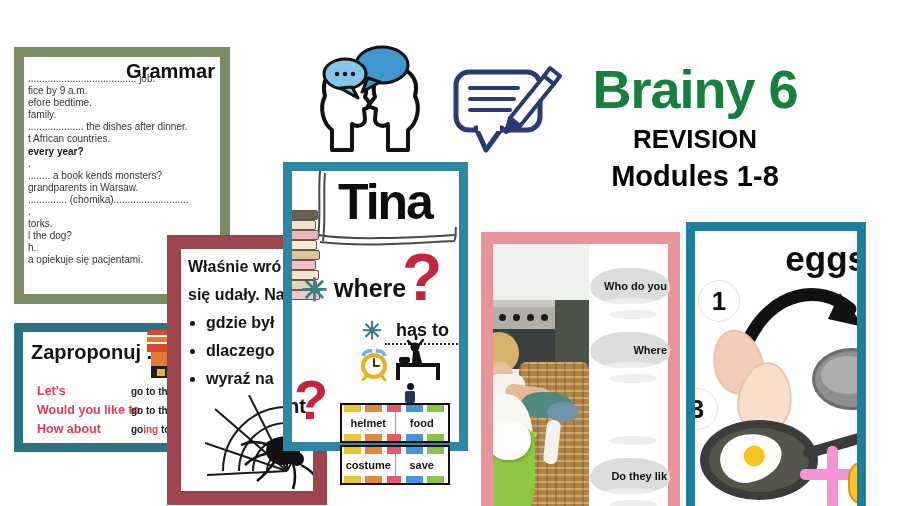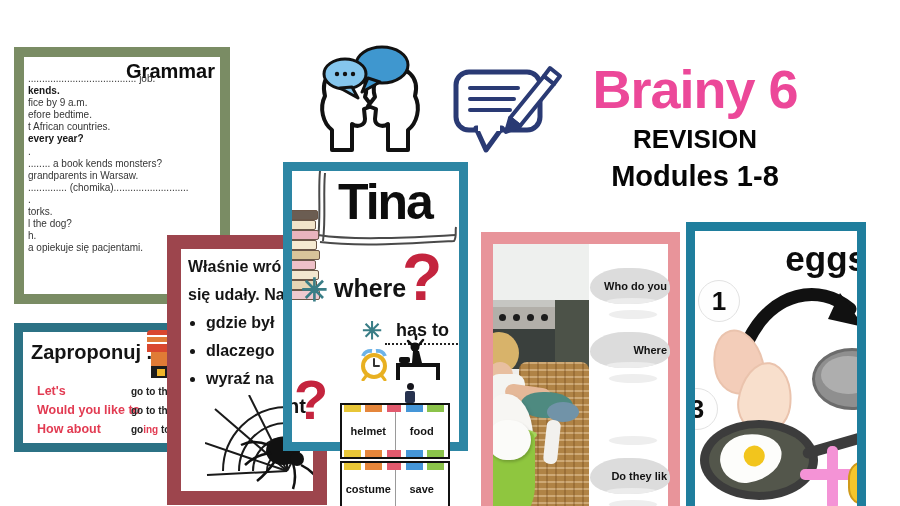--- a/index.html
+++ b/index.html
@@ -62,21 +62,21 @@
   .bed-icon{position:absolute;left:102px;top:165px;}
   .q3-mark{position:absolute;left:2px;top:196px;font-size:56px;font-weight:800;color:var(--question-red,#c4243e);}
   .q3-clipped{position:absolute;left:-5px;top:224px;font-size:20px;font-weight:800;color:#131313;}
 
   
   .vocab-table{position:absolute;left:340px;top:371px;width:110px;z-index:4;}
   .vrow{border:2.5px solid #111;background:#fff;margin-bottom:2px;box-sizing:border-box;}
   .stripe{height:7px;background:linear-gradient(90deg,
      #fff 0 2%,#e8c637 2% 18%,#fff 18% 22%,#e5863b 22% 38%,#fff 38% 42%,
      #e25a6e 42% 56%,#fff 56% 60%,#4596d8 60% 76%,#fff 76% 80%,#8bc34a 80% 96%,#fff 96% 100%);}
-  .vcells{display:flex;height:38px;}
+  .vcells{display:flex;height:22px;}
   .vcell{flex:1;display:flex;align-items:center;justify-content:center;font-size:11px;font-weight:800;color:#141414;}
   .vcell + .vcell{border-left:1px solid #9a9a9a;}
   .table-person{position:absolute;left:404px;top:351px;width:12px;height:21px;z-index:5;}
   .table-person .head{width:7px;height:7px;border-radius:50%;background:#15151c;margin:0 auto;}
   .table-person .body{width:10px;height:12px;background:#26324f;border-radius:2px;margin:1px auto 0;}
 
   
   .photo-card{left:481px;top:200px;width:199px;height:298px;border:12px solid var(--photo-border,#e8949a);z-index:1;}
   .photo{position:absolute;left:0;top:0;width:96px;height:274px;overflow:hidden;background:#efeeec;}
   .ph{position:absolute;}
@@ -127,36 +127,37 @@
   .pan-handle{position:absolute;left:108px;top:218px;width:72px;height:11px;background:#3c3c3c;border-radius:6px;
      transform:rotate(-16deg);transform-origin:left center;}
   .plus-v{position:absolute;left:132px;top:215px;width:11px;height:64px;background:var(--plus-pink,#f493d6);border-radius:5px;}
   .plus-h{position:absolute;left:105px;top:238px;width:77px;height:11px;background:var(--plus-pink,#f493d6);border-radius:5px;}
   .butter{position:absolute;left:153px;top:231px;width:26px;height:38px;background:#f6c62b;border:2px solid #cf9a1b;border-radius:40%;}
 
   
   .icon-discussion{position:absolute;left:316px;top:12px;z-index:1;}
   .icon-writing{position:absolute;left:448px;top:24px;z-index:1;}
   .title-block{position:absolute;left:560px;top:28px;width:270px;text-align:center;z-index:1;}
-  .title-main{font-size:54px;line-height:58px;font-weight:800;letter-spacing:-1px;color:#ec4899;}
+  .title-main{font-size:54px;line-height:58px;font-weight:800;letter-spacing:-1px;color:#15803d;}
   .title-sub{font-size:26px;line-height:30px;font-weight:800;margin-top:6px;color:#060606;}
   .title-modules{font-size:29px;line-height:34px;font-weight:800;margin-top:5px;color:#060606;}
 </style>
 </head>
 <body>
 
 <div class="stage">
 
   <div class="card grammar-card">
     <div class="grammar-heading">Grammar</div>
     <div class="glines">
       <div class="gline">....................................... job.</div>
-      <div class="gline b">kends.</div>
       <div class="gline">fice by 9 a.m.</div>
       <div class="gline">efore bedtime.</div>
+      <div class="gline">family.</div>
+      <div class="gline">.................... the dishes after dinner.</div>
       <div class="gline">t African countries.</div>
       <div class="gline b">every year?</div>
       <div class="gline">.</div>
       <div class="gline">........ a book kends monsters?</div>
       <div class="gline">grandparents in Warsaw.</div>
       <div class="gline">.............. (chomika)...........................</div>
       <div class="gline">.</div>
       <div class="gline">torks.</div>
       <div class="gline">l the dog?</div>
       <div class="gline">h.</div>

